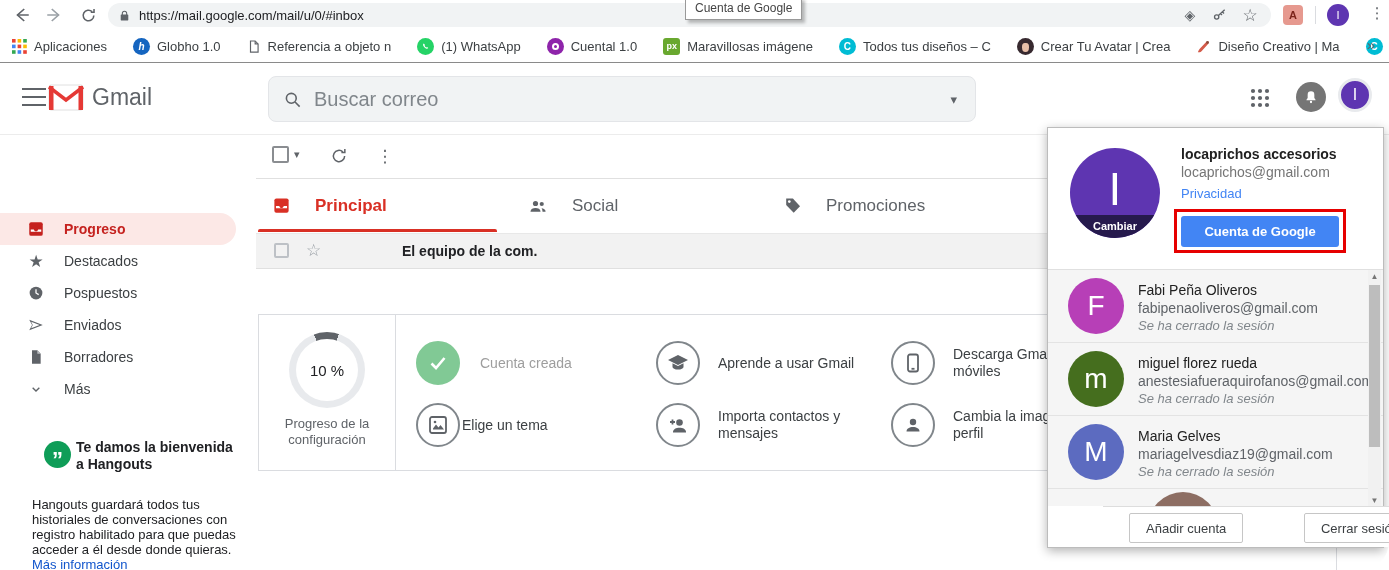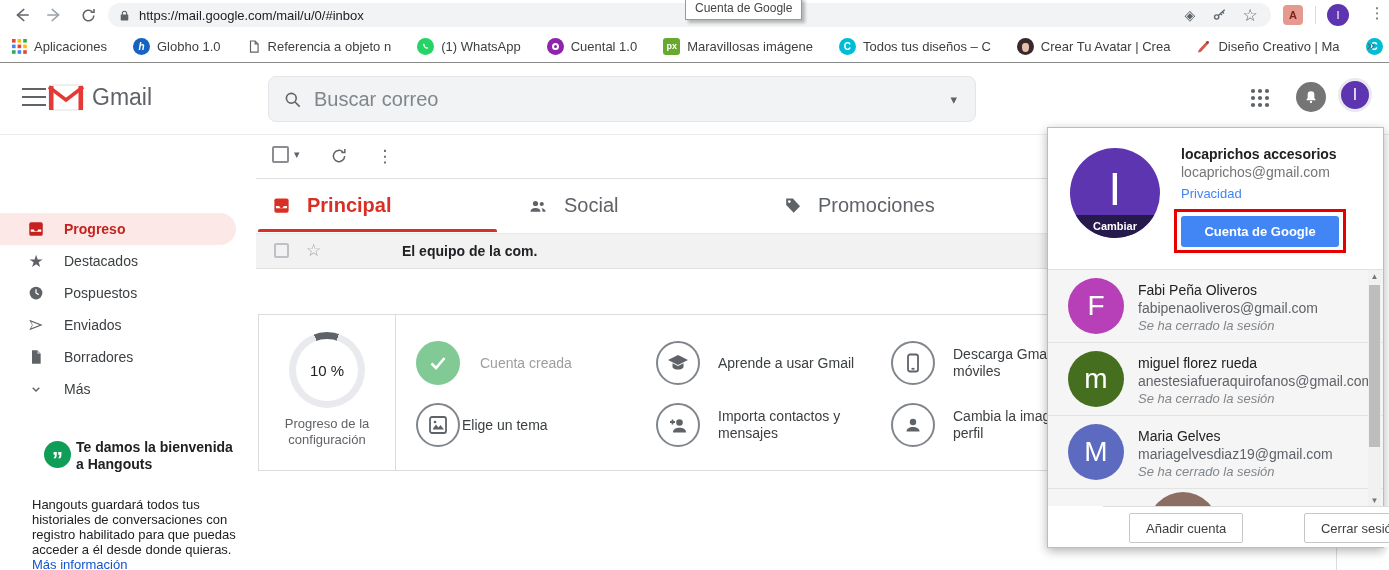--- a/index.html
+++ b/index.html
@@ -59,21 +59,21 @@
   
   .main { position:absolute; left:256px; top:135px; width:1133px; height:435px; }
   .list-toolbar { position:absolute; left:0; top:0; width:1090px; height:43px; }
   .sel-checkbox { position:absolute; left:16px; top:11px; width:17px; height:17px; border:2px solid #8a8d91; border-radius:2px; cursor:pointer; }
   .sel-caret { position:absolute; left:38px; top:13px; color:#5f6368; font-size:11px; cursor:pointer; }
   .lt-ico { position:absolute; top:8px; width:26px; height:26px; display:flex; align-items:center; justify-content:center; cursor:pointer; color:#5f6368; }
   .lt-divider { position:absolute; left:0; top:43px; width:1090px; height:1px; background:#e0e0e0; }
 
   .tabs { position:absolute; left:0; top:44px; height:53px; width:1090px; }
   .tab { position:absolute; top:0; height:53px; display:flex; align-items:center; cursor:pointer; }
-  .tab .tlabel { font-size:20px; color:#5f6368; margin-left:16px; }
+  .tab .tlabel { font-size:17px; color:#5f6368; margin-left:24px; }
   .tab.active .tlabel { color:#d93025; font-weight:bold; }
   .tab-underline { position:absolute; left:2px; top:50px; width:239px; height:3px; background:#d93025; border-radius:2px 2px 0 0; }
 
   .email-row { position:absolute; left:0; top:98px; width:1090px; height:36px; background:#f2f2f2; border-top:1px solid #e8e8e8; border-bottom:1px solid #e0e0e0; cursor:pointer; overflow:hidden; }
   .er-checkbox { position:absolute; left:18px; top:9px; width:15px; height:15px; border:2px solid #bdc1c6; border-radius:2px; }
   .er-star { position:absolute; left:50px; top:6px; font-size:17px; color:#9aa0a6; }
   .er-sender { position:absolute; left:146px; top:9px; width:175px; font-size:14px; font-weight:bold; color:#202124; white-space:nowrap; overflow:hidden; }
   .er-subject { position:absolute; left:276px; top:9px; width:810px; font-size:14px; color:#202124; white-space:nowrap; overflow:hidden; }
   .er-snippet { color:#5f6368; }
 

